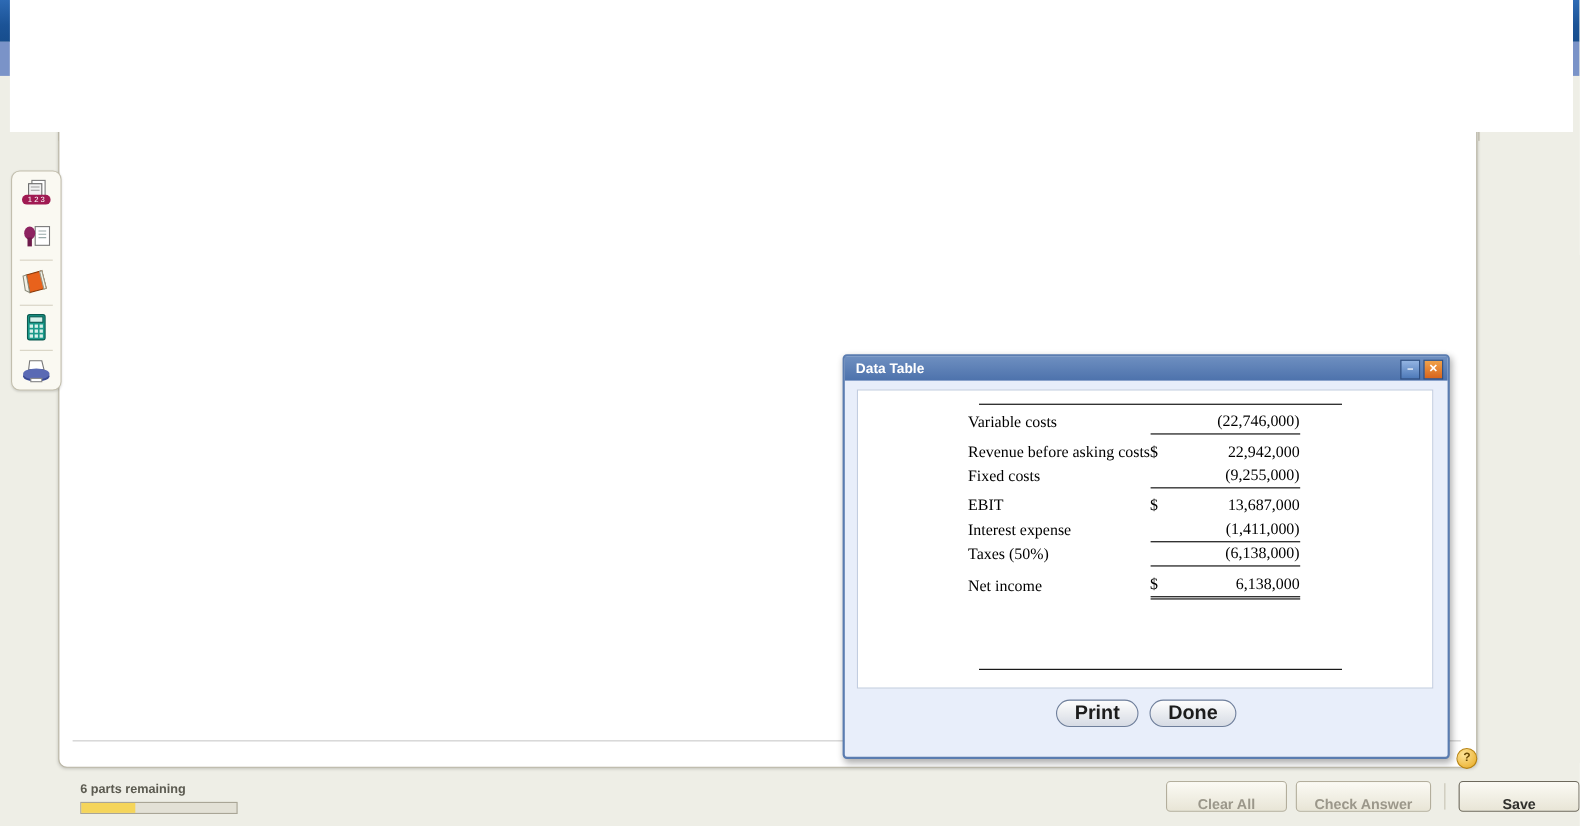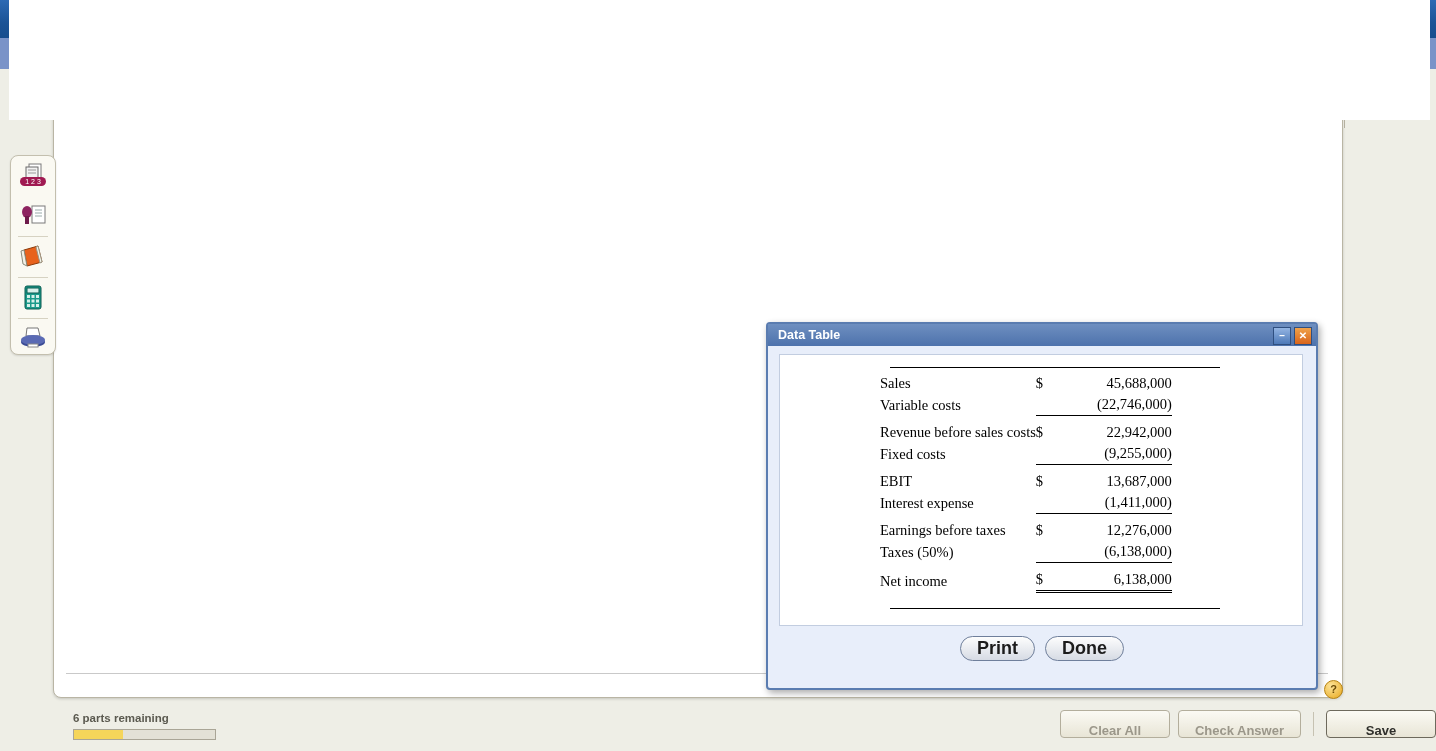--- a/index.html
+++ b/index.html
@@ -387,55 +387,45 @@
       <span>Data Table</span>
       <div class="dlg-btns">
         <div class="dlg-btn dlg-min">–</div>
         <div class="dlg-btn dlg-close">✕</div>
       </div>
     </div>
     <div class="dialog-body">
       <div class="table-top-rule"></div>
       <table class="fin-table" id="finTable">
           <tbody>
-            <tr class="">
-              <td class="td-label">Sales</td>
-              <td class="td-cur">$</td>
-              <td class="td-val">45,688,000</td>
-            </tr>
             <tr class="ul-row">
               <td class="td-label">Variable costs</td>
               <td class="td-cur"></td>
               <td class="td-val">(22,746,000)</td>
             </tr>
             <tr class="gap">
-              <td class="td-label">Revenue before sales costs</td>
+              <td class="td-label">Revenue before asking costs</td>
               <td class="td-cur">$</td>
               <td class="td-val">22,942,000</td>
             </tr>
             <tr class="ul-row">
               <td class="td-label">Fixed costs</td>
               <td class="td-cur"></td>
               <td class="td-val">(9,255,000)</td>
             </tr>
             <tr class="gap">
               <td class="td-label">EBIT</td>
               <td class="td-cur">$</td>
               <td class="td-val">13,687,000</td>
             </tr>
             <tr class="ul-row">
               <td class="td-label">Interest expense</td>
               <td class="td-cur"></td>
               <td class="td-val">(1,411,000)</td>
             </tr>
-            <tr class="gap">
-              <td class="td-label">Earnings before taxes</td>
-              <td class="td-cur">$</td>
-              <td class="td-val">12,276,000</td>
-            </tr>
             <tr class="ul-row">
               <td class="td-label">Taxes (50%)</td>
               <td class="td-cur"></td>
               <td class="td-val">(6,138,000)</td>
             </tr>
             <tr class="dbl-row gap">
               <td class="td-label">Net income</td>
               <td class="td-cur">$</td>
               <td class="td-val">6,138,000</td>
             </tr>

